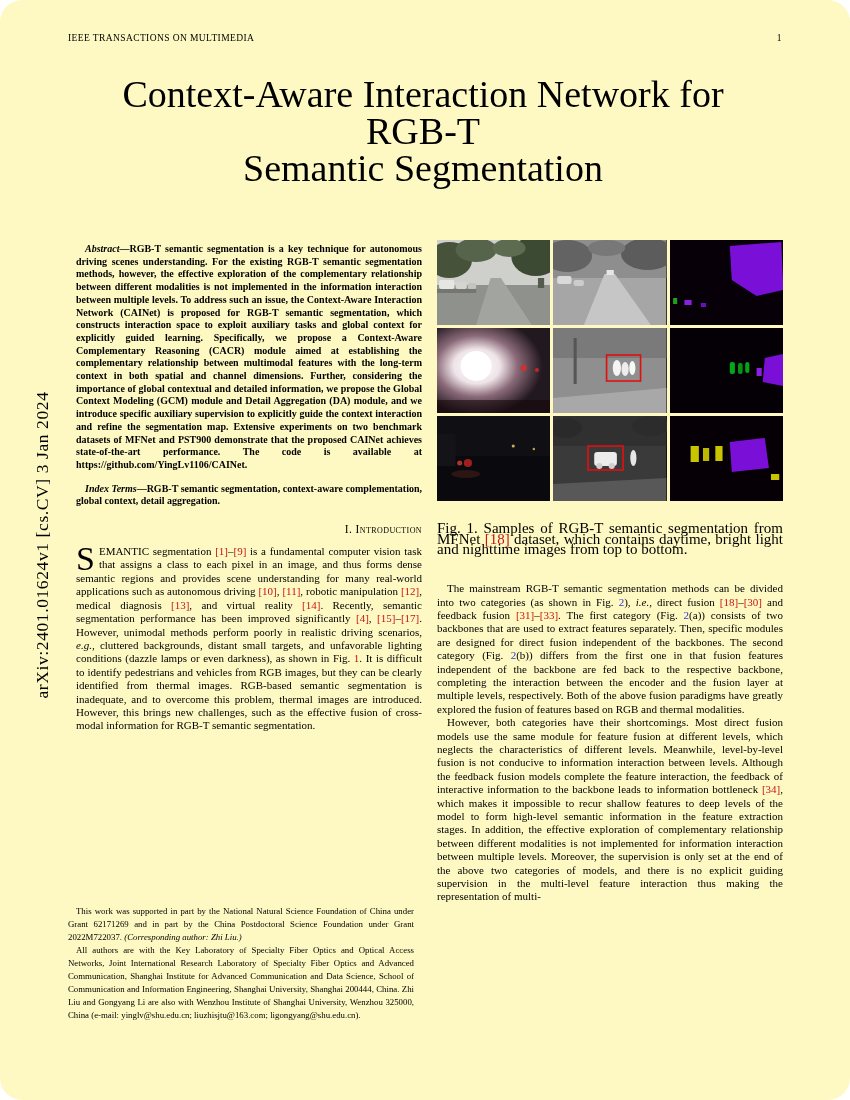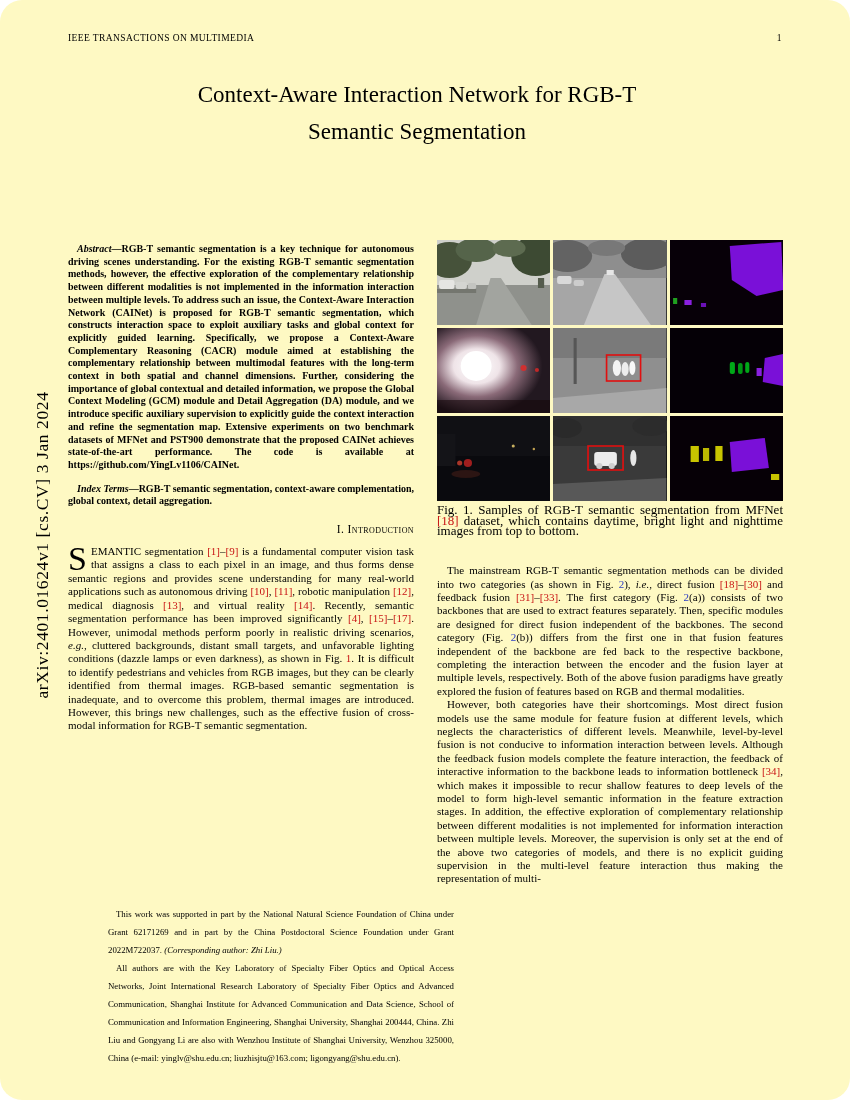--- a/index.html
+++ b/index.html
@@ -12,36 +12,36 @@
   }
   .page { position: relative; width: 850px; height: 1100px; overflow: hidden; background: #fef9c3; border-radius: 22px; }
 
   .running-head {
     position: absolute; top: 33px; left: 68px; width: 714px;
     display: flex; justify-content: space-between;
     font-size: 9.5px; letter-spacing: 0.4px;
   }
 
   .paper-title {
-    position: absolute; top: 76px; left: 67px; width: 700px;
-    text-align: center; font-size: 23px; line-height: 37px; font-weight: normal;
+    position: absolute; top: 76px; left: 73px; width: 700px;
+    text-align: center; font-size: 38px; line-height: 37px; font-weight: normal;
   }
   .paper-authors {
     position: absolute; top: 161px; left: 75px; width: 700px;
     text-align: center; font-size: 14.5px;
   }
 
   .arxiv-sidebar { position: absolute; top: 545px; left: 42px; width: 0; height: 0; }
   .arxiv-sidebar .txt {
     position: absolute; white-space: nowrap;
     transform: translate(-50%, -50%) rotate(-90deg);
     font-size: 17.5px; letter-spacing: 0.6px; color: #000;
   }
 
-  .col-left  { position: absolute; left: 68px;  top: 243px; width: 346px; }
+  .col-left  { position: absolute; left: 76px;  top: 243px; width: 346px; }
   .col-right { position: absolute; left: 437px; top: 240px; width: 346px; }
 
   .abstract-par, .index-par {
     font-weight: bold; font-size: 10px; line-height: 12.7px;
     text-align: justify; margin: 0; text-indent: 9px;
   }
   .index-par { margin-top: 11px; }
 
   .section-heading {
     text-align: right; font-size: 11.5px; font-weight: normal;
@@ -56,38 +56,38 @@
   .body-par.no-indent { text-indent: 0; }
   .body-par + .body-par { margin-top: 0; }
 
   .dropcap {
     float: left; font-size: 34px; line-height: 26px;
     margin: 1px 4px -2px 0;
   }
 
   .footnote {
     position: absolute; left: 68px; top: 905px; width: 346px;
-    font-size: 8.8px; line-height: 18px; text-align: justify; margin-left: 40px;
+    font-size: 8.8px; line-height: 13px; text-align: justify;
   }
   .footnote p { margin: 0; text-indent: 8px; }
 
   .figure-grid {
     display: grid; grid-template-columns: repeat(3, 1fr); gap: 3px;
     width: 100%;
   }
   .fig-cell { height: 85px; overflow: hidden; background: #000; }
   .fig-cell svg { display: block; width: 100%; height: 100%; }
 
   .figure-labels {
     display: grid; grid-template-columns: repeat(3, 1fr);
     margin-top: 5px; font-size: 10.5px; text-align: center;
   }
 
   .figure-caption {
-    margin-top: 4px; font-size: 13px; line-height: 10.7px; text-align: justify;
+    margin-top: 22px; font-size: 15px; line-height: 10.7px; text-align: justify;
   }
 
   .right-body { margin-top: 27px; }
 
   .run-lead { font-style: italic; }
   .run-it   { font-style: italic; }
   .run-cite { color: var(--cite-color, #c81414); }
   .run-link { color: var(--link-color, #2b3cc4); }
   .run-url  { font-weight: bold; }
 </style>

